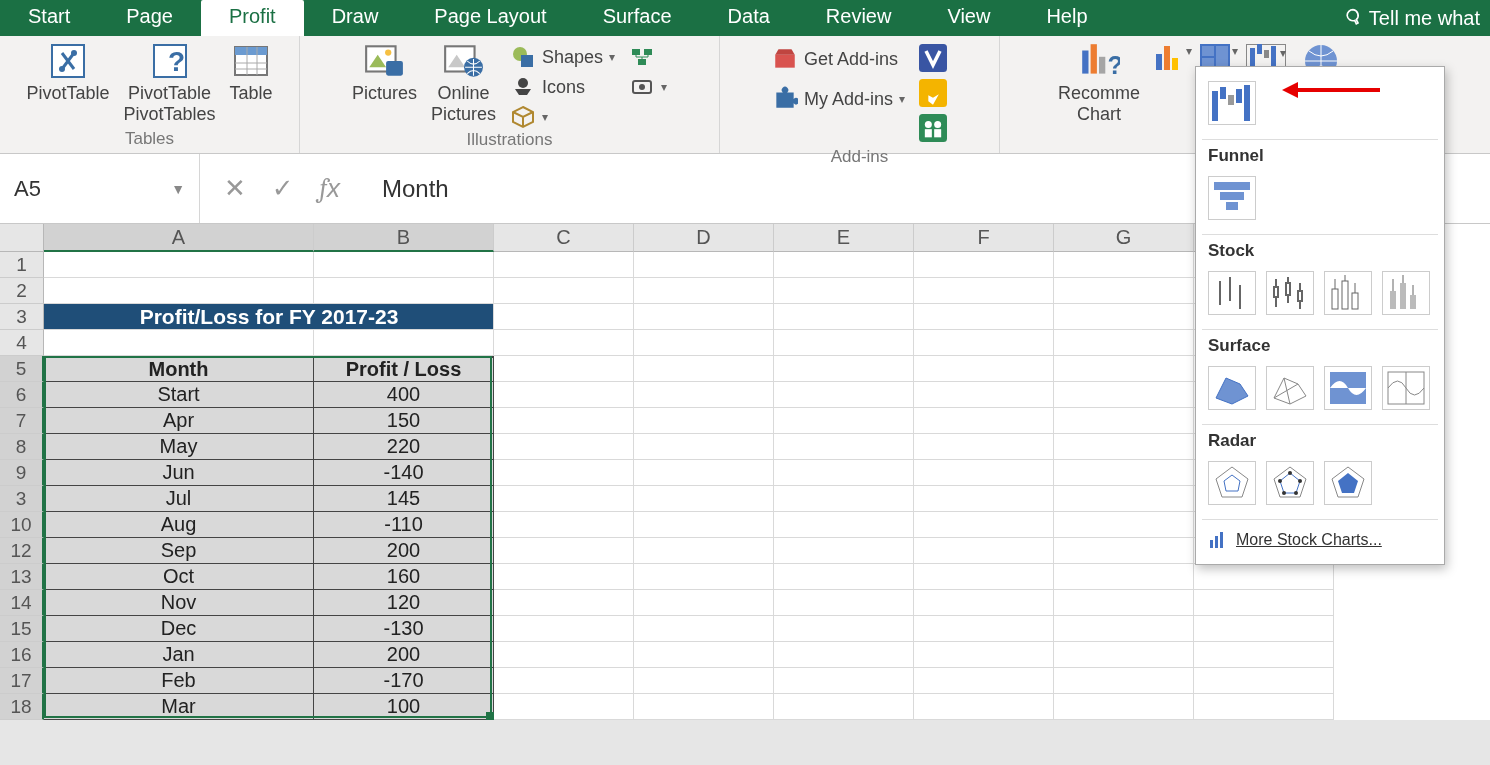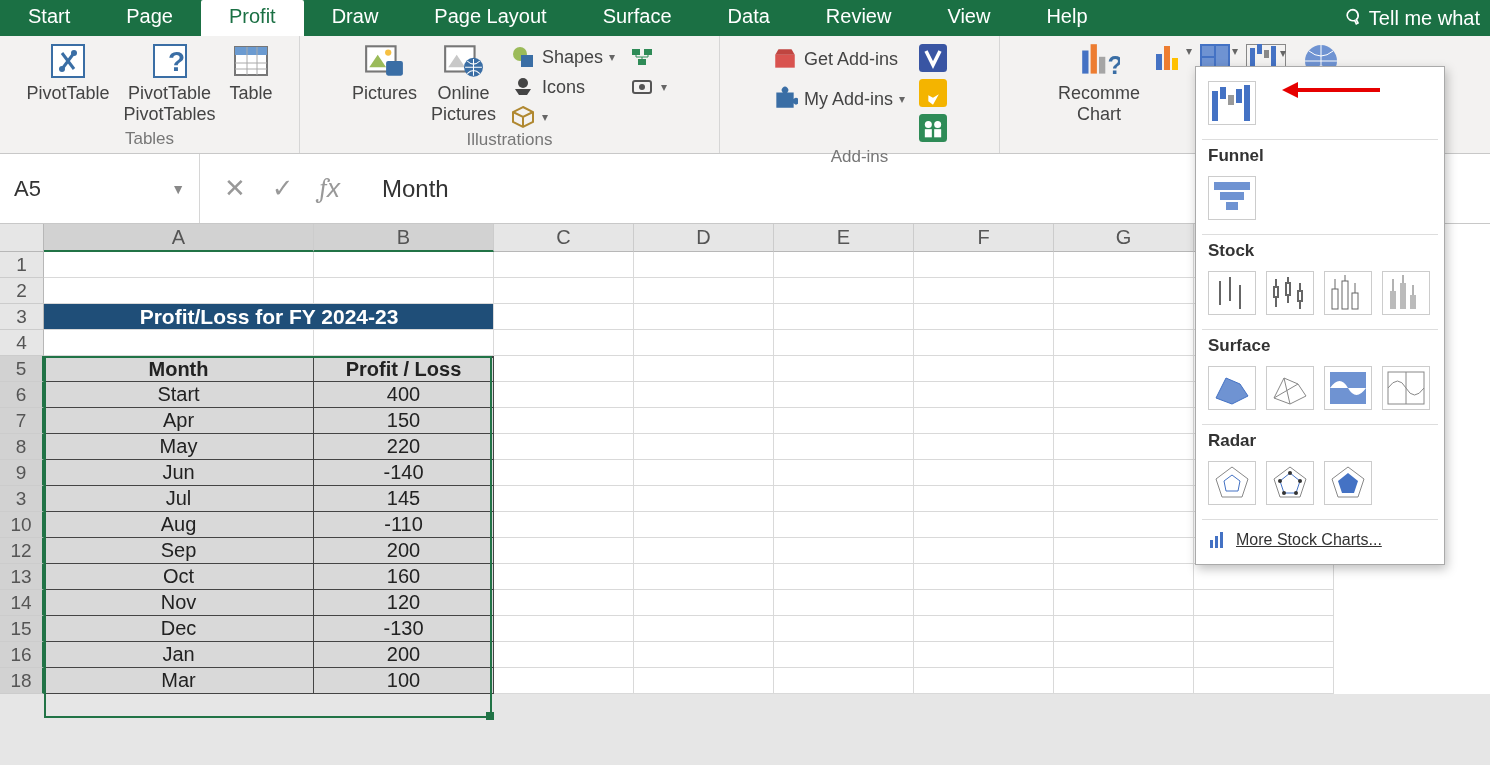--- a/index.html
+++ b/index.html
@@ -510,31 +510,42 @@
       <div class="cell colA" style="width: 270px;">Jan</div>
       <div class="cell colB" style="width: 180px;">200</div>
       <div class="cell colC" style="width: 140px;"></div>
       <div class="cell colD" style="width: 140px;"></div>
       <div class="cell colE" style="width: 140px;"></div>
       <div class="cell colF" style="width: 140px;"></div>
       <div class="cell colG" style="width: 140px;"></div>
       <div class="cell colH" style="width: 140px;"></div>
     </div>
     <div class="row data-area">
+      <div class="rowhead sel">17</div>
+      <div class="cell colA" style="width: 270px;">Feb</div>
+      <div class="cell colB" style="width: 180px;">-170</div>
+      <div class="cell colC" style="width: 140px;"></div>
+      <div class="cell colD" style="width: 140px;"></div>
+      <div class="cell colE" style="width: 140px;"></div>
+      <div class="cell colF" style="width: 140px;"></div>
+      <div class="cell colG" style="width: 140px;"></div>
+      <div class="cell colH" style="width: 140px;"></div>
+    </div>
+    <div class="row data-area">
       <div class="rowhead sel">18</div>
       <div class="cell colA" style="width: 270px;">Mar</div>
       <div class="cell colB" style="width: 180px;">100</div>
       <div class="cell colC" style="width: 140px;"></div>
       <div class="cell colD" style="width: 140px;"></div>
       <div class="cell colE" style="width: 140px;"></div>
       <div class="cell colF" style="width: 140px;"></div>
       <div class="cell colG" style="width: 140px;"></div>
       <div class="cell colH" style="width: 140px;"></div>
     </div>
-    <div style="position: absolute; left: 44px; width: 450px; text-align: center; color: rgb(255, 255, 255); font-weight: 700; font-size: 21px; top: 81px;">Profit/Loss for FY 2024-23</div>
+    <div style="position: absolute; left: 44px; width: 450px; text-align: center; color: rgb(255, 255, 255); font-weight: 700; font-size: 21px; top: 81px;">Profit/Loss for FY 2017-23</div>
     <div class="sel-rect" style="left: 44px; top: 132px; width: 448px; height: 362px;"></div>
   </div>
 
 <div class="chart-panel">
   <div class="thumbs">
     <div class="thumb">
       <svg width="44" height="40" viewBox="0 0 44 40">
           <rect x="2" y="8" width="6" height="30" fill="#4472c4"></rect>
           <rect x="10" y="4" width="6" height="12" fill="#4472c4"></rect>
           <rect x="18" y="12" width="6" height="10" fill="#999"></rect>

